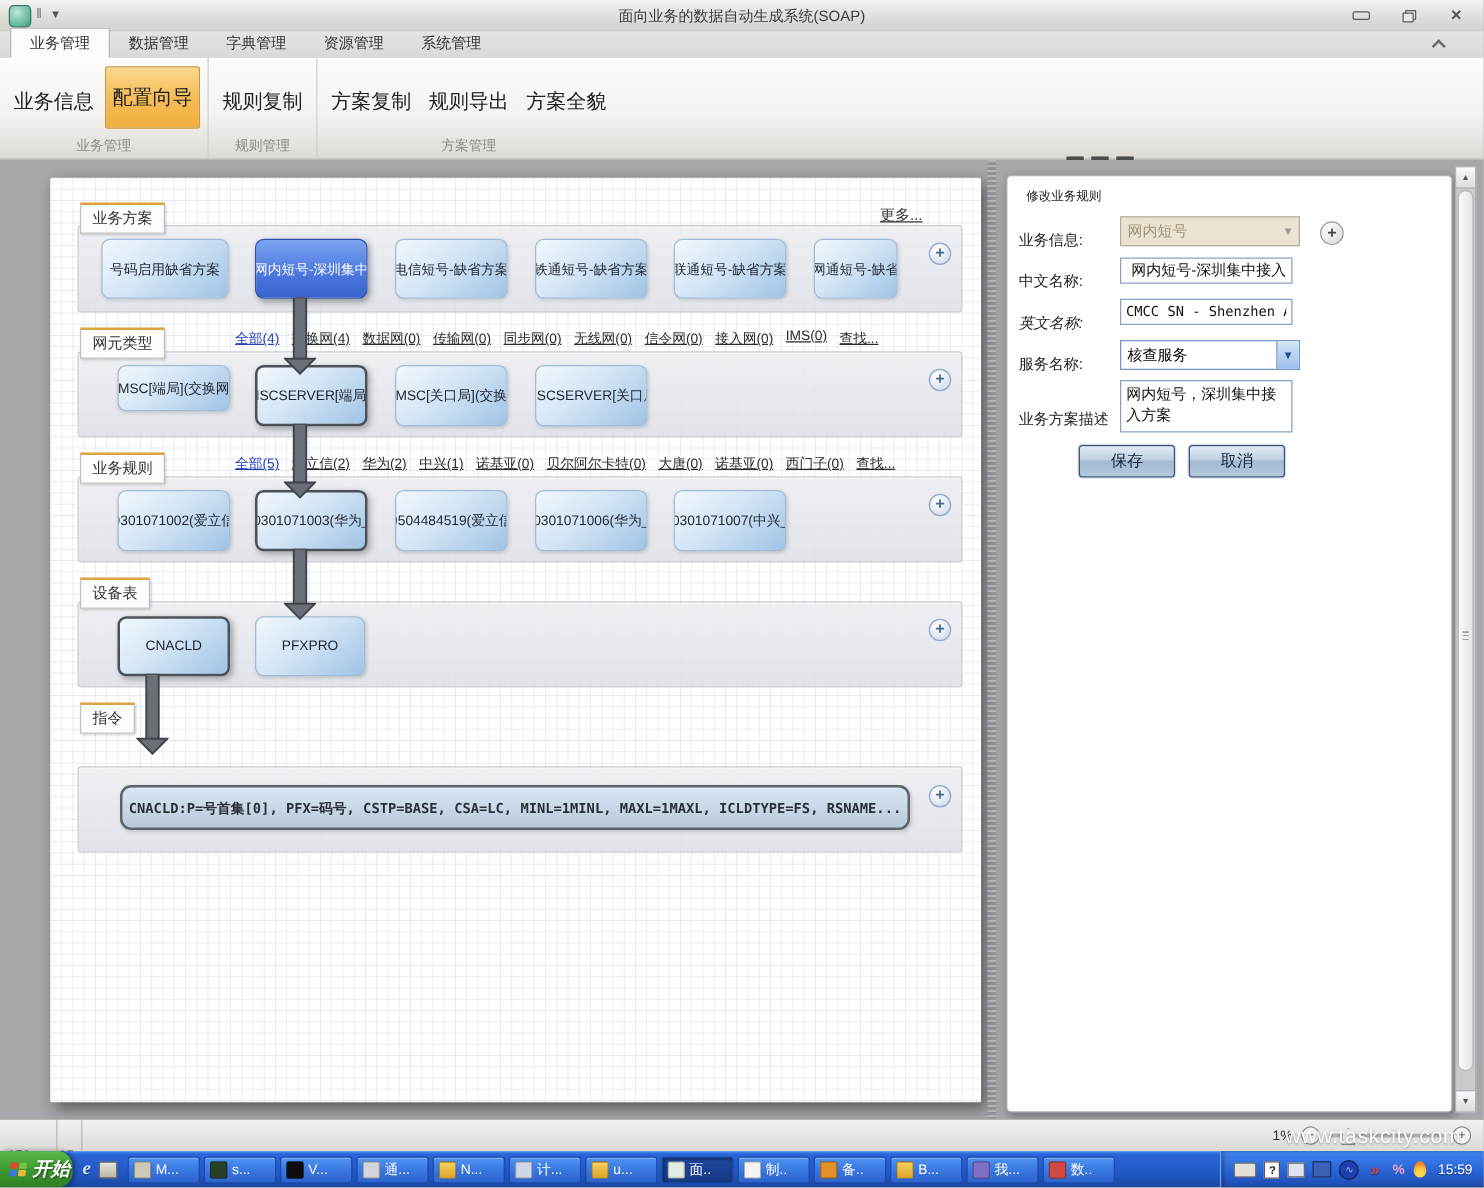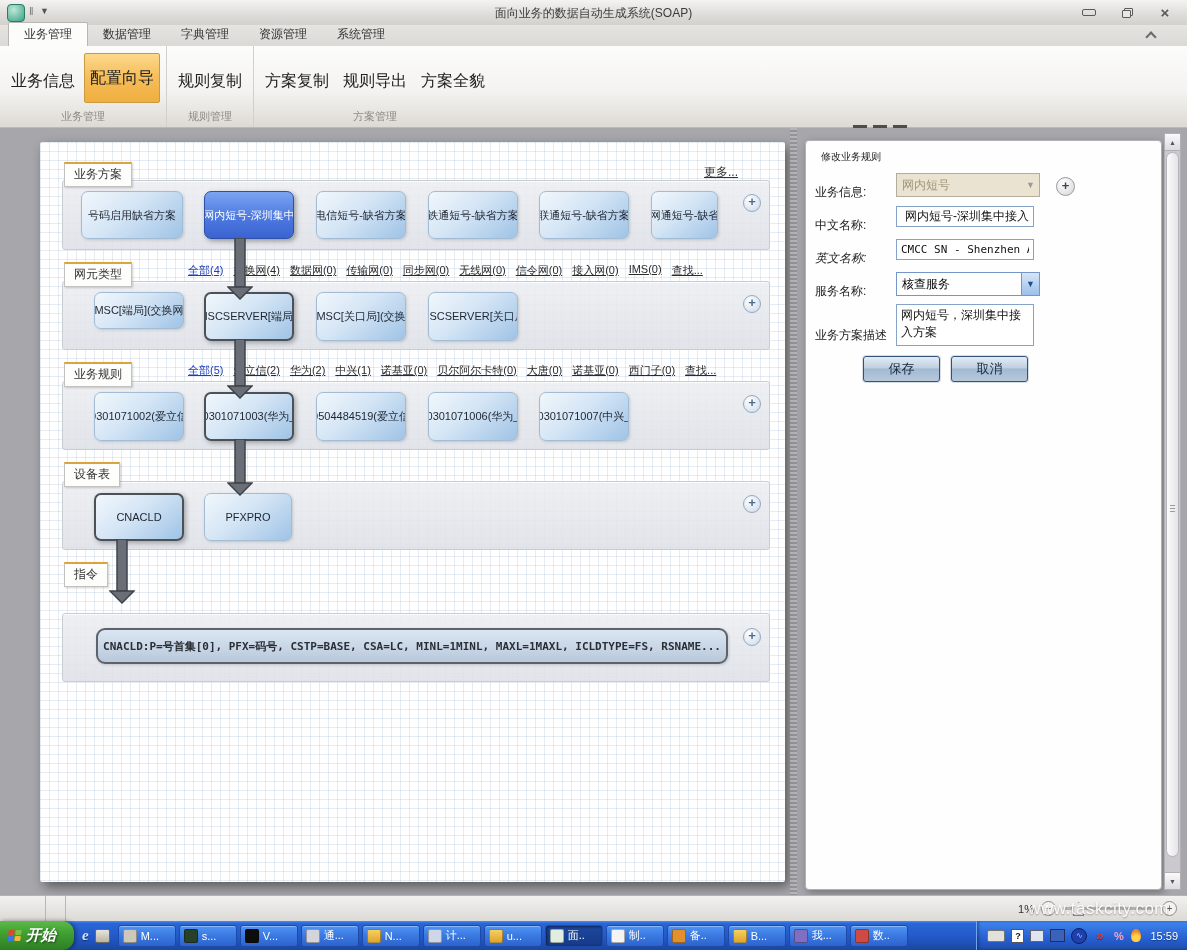--- a/index.html
+++ b/index.html
@@ -112,21 +112,21 @@
   .zc-btn{width:13px;height:13px;border-radius:50%;border:1px solid #8e8c88;background:#f4f3f1;
     display:flex;align-items:center;justify-content:center;font-size:10px;color:#555;line-height:1;}
   .zc-track{position:relative;width:92px;height:3px;background:#b3b1ad;border-radius:2px;}
   .zc-thumb{position:absolute;left:10px;top:-5px;width:9px;height:12px;background:#e8e6e3;border:1px solid #8e8c88;
     clip-path:polygon(50% 0,100% 35%,100% 100%,0 100%,0 35%);}
   .watermark{position:absolute;right:18px;top:899px;font-size:17px;color:rgba(255,255,255,.95);
     text-shadow:0 1px 2px rgba(0,0,0,.35);z-index:60;letter-spacing:.5px;}
   
   .taskbar{position:absolute;left:0;top:921px;width:100%;height:29px;
     background:linear-gradient(#4a8ef2 0%,#2a66d8 8%,#2257c4 60%,#1b479f 100%);display:flex;align-items:center;}
-  .startbtn{height:29px;padding:0 18px 0 8px;display:flex;align-items:center;gap:5px;
+  .startbtn{height:29px;padding:0 2px 0 8px;display:flex;align-items:center;gap:5px;
     background:linear-gradient(#5bba48 0%,#3f9e31 45%,#2f7d24 100%);border-radius:0 12px 12px 0;
     box-shadow:2px 0 4px rgba(0,0,0,.4);}
   .startbtn span{color:#fff;font-size:15px;font-weight:bold;font-style:italic;text-shadow:1px 1px 2px rgba(0,0,0,.5);}
   .flag{display:grid;grid-template-columns:6px 6px;grid-template-rows:5px 5px;gap:1px;transform:skewX(-8deg);}
   .flag i{display:block;border-radius:1px;}
   .flag i:nth-child(1){background:#e3452f;}.flag i:nth-child(2){background:#7ac143;}
   .flag i:nth-child(3){background:#3b78dd;}.flag i:nth-child(4){background:#f2b73a;}
   .qlaunch{display:flex;align-items:center;gap:6px;padding:0 8px;}
   .ql-ie{color:#cfe4ff;font-size:15px;font-weight:bold;font-style:italic;font-family:"Liberation Serif",serif;text-shadow:0 1px 1px rgba(0,0,0,.5);}
   .ql-win{width:13px;height:12px;background:linear-gradient(#e8e4da,#b9b4a6);border:1px solid #6d6a60;border-radius:2px;}

